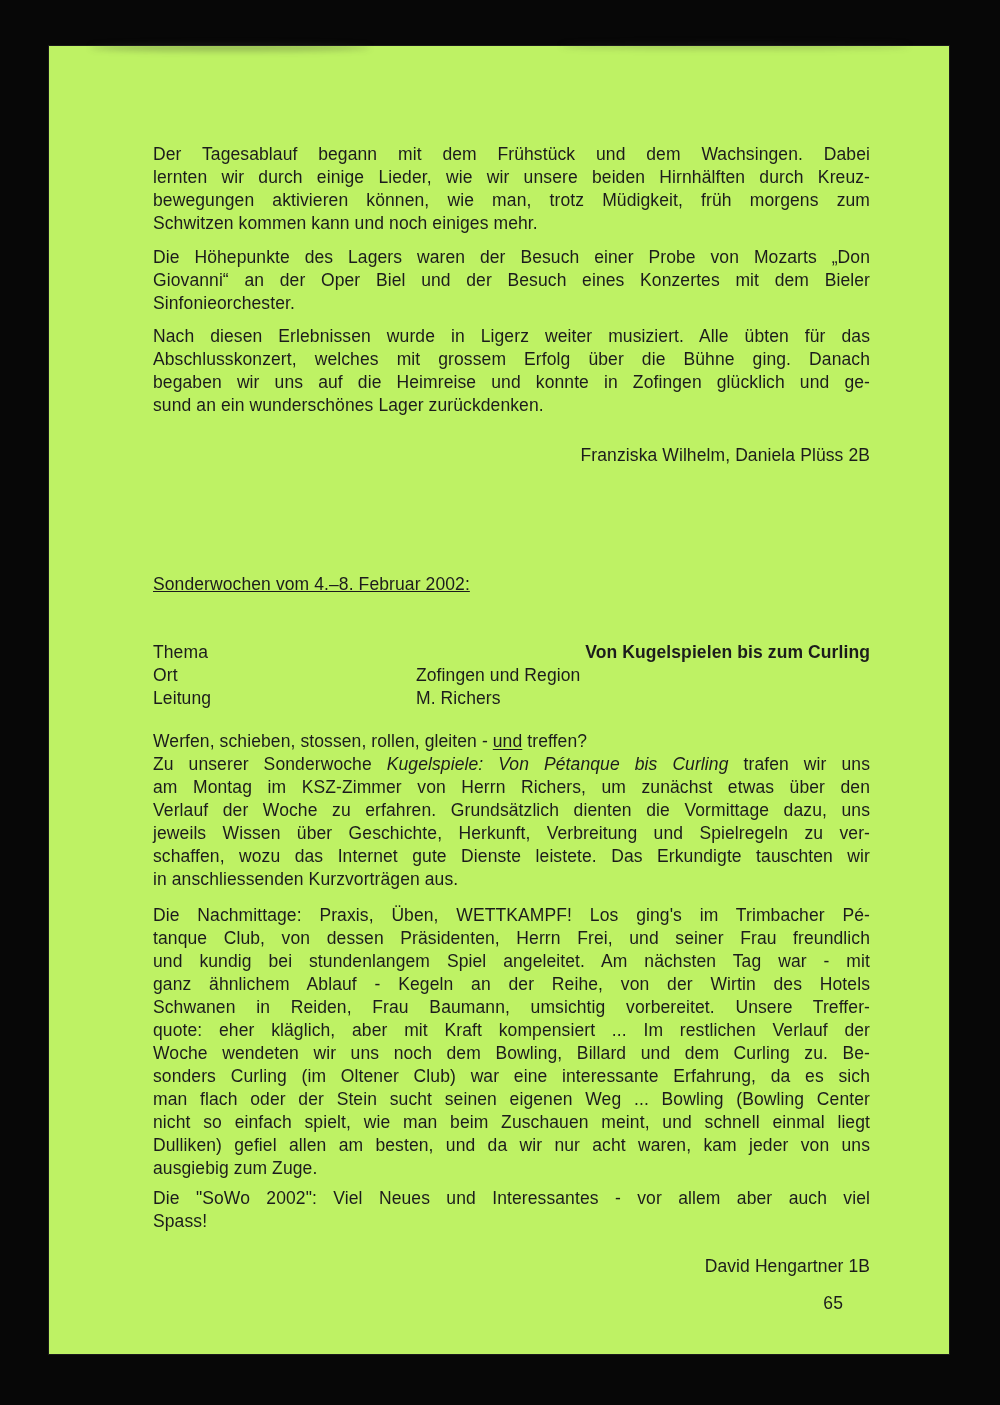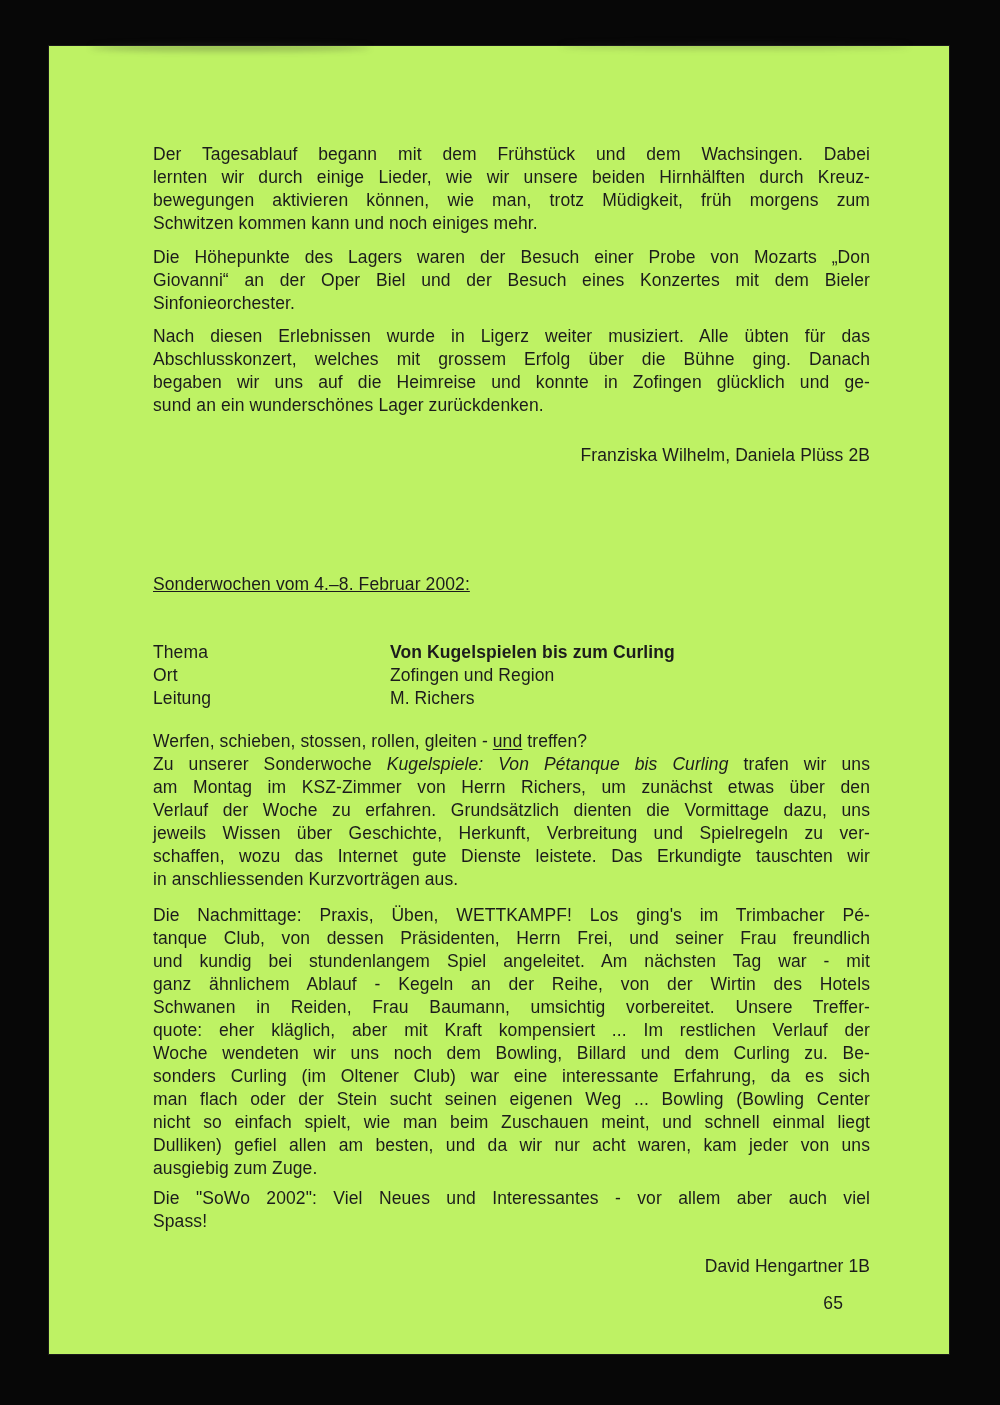--- a/index.html
+++ b/index.html
@@ -32,24 +32,24 @@
     height:23px;white-space:normal;
   }
   .tline-last{text-align-last:left;}
   .tline u{text-underline-offset:2px;}
   .b-p1{top:98px;}
   .b-p2{top:201px;}
   .b-p3{top:280px;}
   .b-sig1{top:399px;text-align:right;}
   .b-heading{top:528px;text-decoration:underline;}
   .b-meta{top:596px;}
-  .meta-row{display:flex;height:23px;}
+  .meta-row{display:flex;height:23px;gap:26px;}
   .meta-label{width:237px;flex:0 0 237px;}
   .meta-value{flex:1;}
-  .meta-value.bold{font-weight:bold;}
+  .meta-value.bold{font-weight:bold;text-align:right;}
   .b-pa{top:685px;}
   .b-pb{top:708px;}
   .b-pc{top:859px;}
   .b-pd{top:1142px;}
   .b-sig2{top:1210px;text-align:right;}
   .b-pagenum{top:1247px;text-align:right;padding-right:27px;width:690px;}
 </style>
 </head>
 <body>
 

